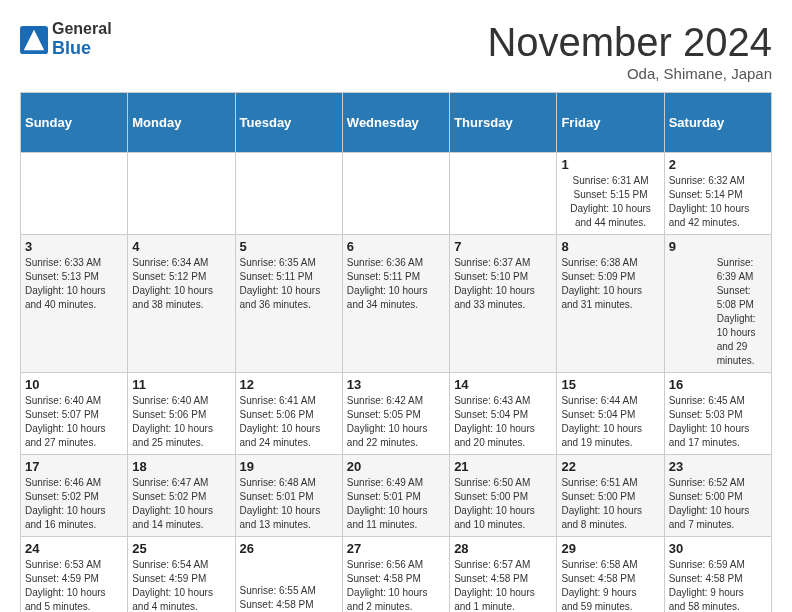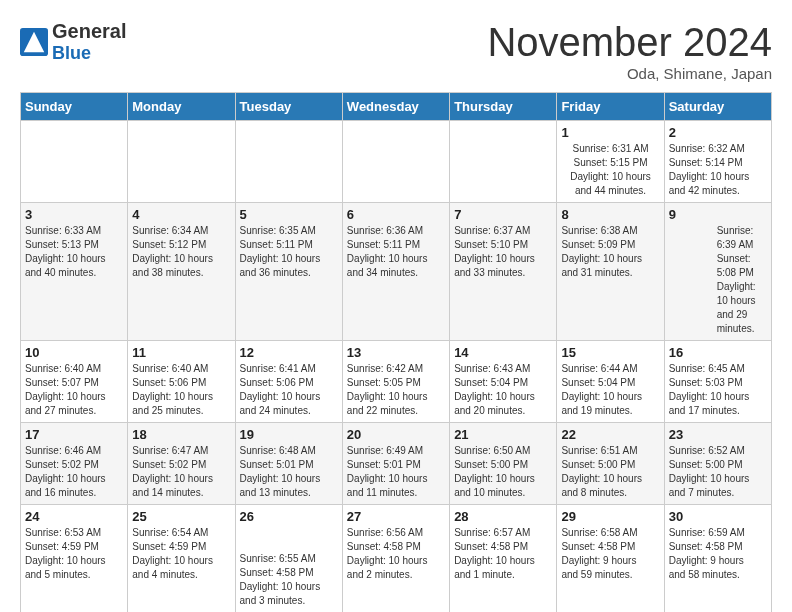--- a/index.html
+++ b/index.html
@@ -15,21 +15,21 @@
       justify-content: space-between;
       align-items: flex-start;
       margin-bottom: 10px;
     }
     .logo {
       display: flex;
       align-items: center;
       gap: 4px;
     }
     .logo-text-general {
-      font-size: 20px;
+      font-size: 16px;
       font-weight: bold;
       color: #333;
     }
     .logo-text-blue {
       font-size: 18px;
       font-weight: bold;
       color: #1a6bb5;
     }
     .logo-icon {
       width: 28px;
@@ -50,21 +50,21 @@
     table {
       width: 100%;
       border-collapse: collapse;
       table-layout: fixed;
     }
     thead tr th {
       background-color: #2979b5;
       color: #fff;
       font-size: 13px;
       font-weight: bold;
-      padding: 6px 4px;
+      padding: 22px 4px;
       text-align: left;
       border: 1px solid #ccc;
     }
     tbody tr td {
       vertical-align: top;
       border: 1px solid #ccc;
       padding: 4px;
       font-size: 10.5px;
       color: #222;
       height: 80px;

